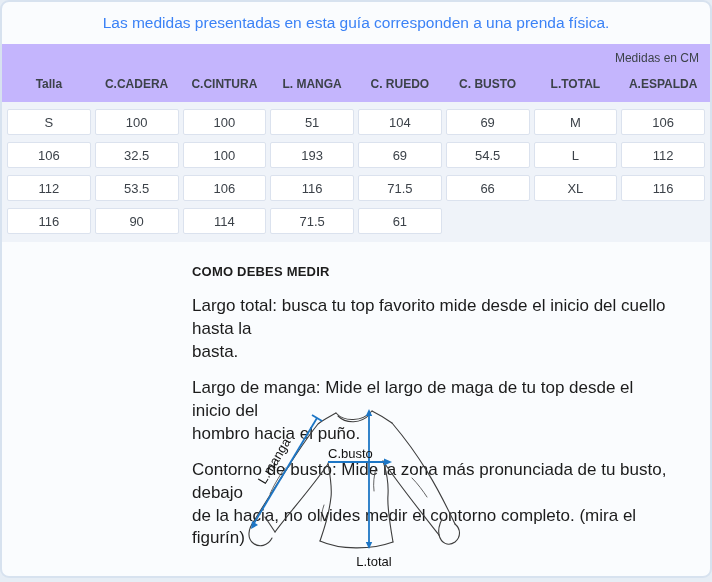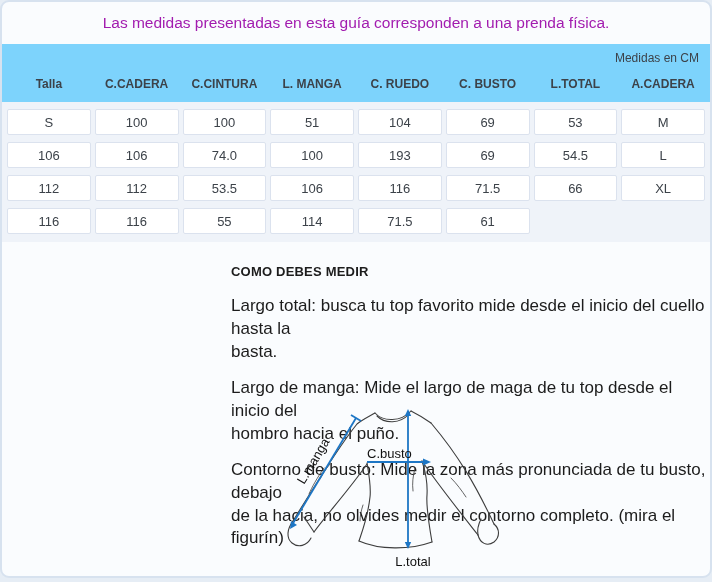--- a/index.html
+++ b/index.html
@@ -14,24 +14,24 @@
     width:712px;height:578px;
     box-sizing:border-box;
     border:2px solid #d7e2ef;
     border-radius:9px;
     background:#fafcfe;
     overflow:hidden;
   }
   .title{
     height:42px;line-height:42px;
     text-align:center;
-    font-size:15.5px;color:#a21caf;
+    font-size:15.5px;color:#3b82f6;
   }
   .band{
-    background:#7dd3fc;
+    background:#c4b5fd;
     height:58px;
     box-sizing:border-box;
     padding:6px 5px 0 5px;
   }
   .units-note{
     height:16px;line-height:16px;
     text-align:right;
     padding-right:6px;
     font-size:12px;color:#3c4249;
   }
@@ -58,21 +58,20 @@
     background:#ffffff;
     border:1px solid #dbe2ee;
     border-radius:2px;
     height:26px;box-sizing:border-box;
     display:flex;align-items:center;justify-content:center;
     font-size:13px;color:#3c4249;
   }
   .lower{
     position:relative;
     height:334px;
-    margin-left:39px;
   }
   .mtext{
     position:absolute;left:190px;top:22px;width:480px;
     color:#1c1c1c;
   }
   .mhead{
     font-size:13px;font-weight:bold;
     margin:0 0 16px 0;letter-spacing:.2px;
   }
   .mtext p{
@@ -97,55 +96,54 @@
   <div class="band">
     <div class="units-note">Medidas en CM</div>
     <div class="cols">
       <div class="col">Talla</div>
       <div class="col">C.CADERA</div>
       <div class="col">C.CINTURA</div>
       <div class="col">L. MANGA</div>
       <div class="col">C. RUEDO</div>
       <div class="col">C. BUSTO</div>
       <div class="col">L.TOTAL</div>
-      <div class="col">A.CADERA</div>
+      <div class="col">A.ESPALDA</div>
     </div>
   </div>
 
   <div class="grid">
     <div class="cell">S</div>
     <div class="cell">100</div>
     <div class="cell">100</div>
     <div class="cell">51</div>
     <div class="cell">104</div>
     <div class="cell">69</div>
-    <div class="cell">53</div>
 
     <div class="cell">M</div>
     <div class="cell">106</div>
     <div class="cell">106</div>
-    <div class="cell">74.0</div>
+    <div class="cell">32.5</div>
     <div class="cell">100</div>
     <div class="cell">193</div>
     <div class="cell">69</div>
     <div class="cell">54.5</div>
 
     <div class="cell">L</div>
     <div class="cell">112</div>
     <div class="cell">112</div>
     <div class="cell">53.5</div>
     <div class="cell">106</div>
     <div class="cell">116</div>
     <div class="cell">71.5</div>
     <div class="cell">66</div>
 
     <div class="cell">XL</div>
     <div class="cell">116</div>
     <div class="cell">116</div>
-    <div class="cell">55</div>
+    <div class="cell">90</div>
     <div class="cell">114</div>
     <div class="cell">71.5</div>
     <div class="cell">61</div>
   </div>
 
   <div class="lower">
 
     <div class="mtext">
       <div class="mhead">COMO DEBES MEDIR</div>
       <p>Largo total: busca tu top favorito mide desde el inicio del cuello hasta la

